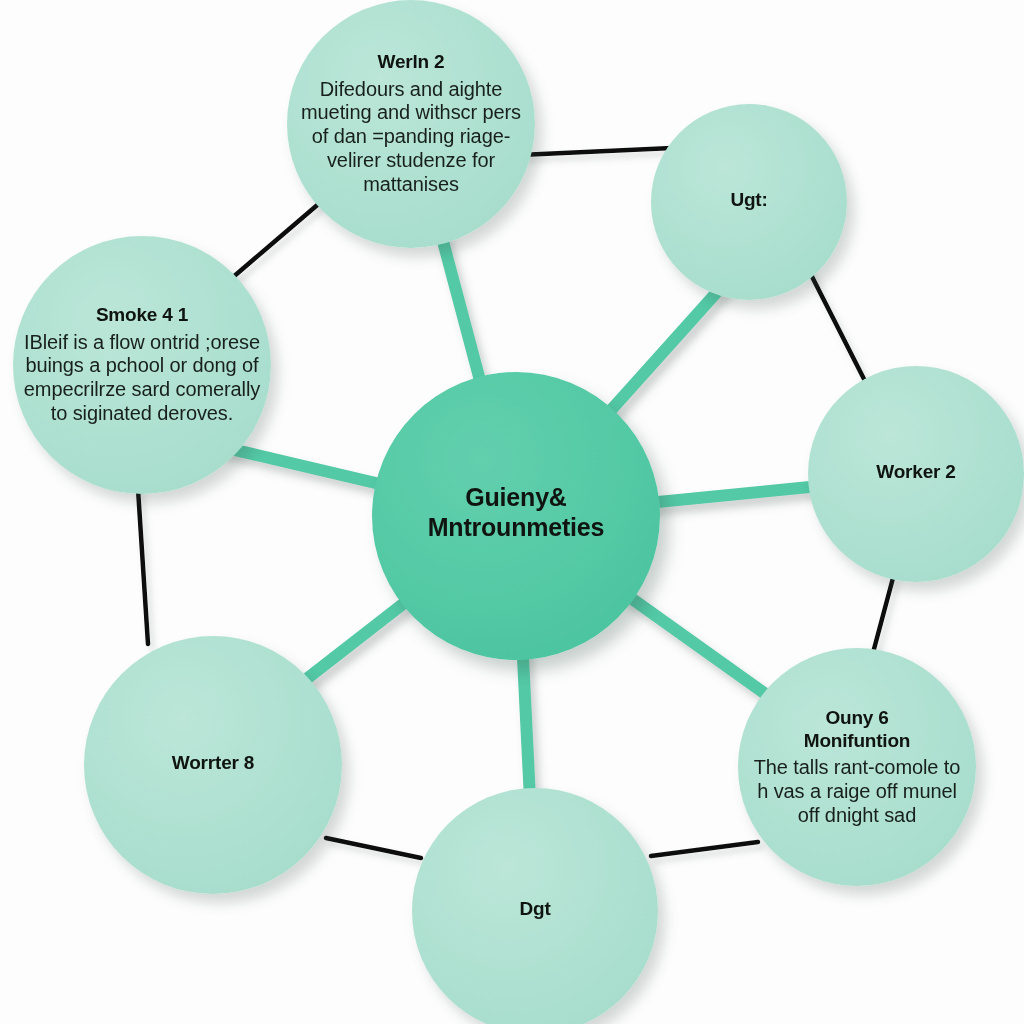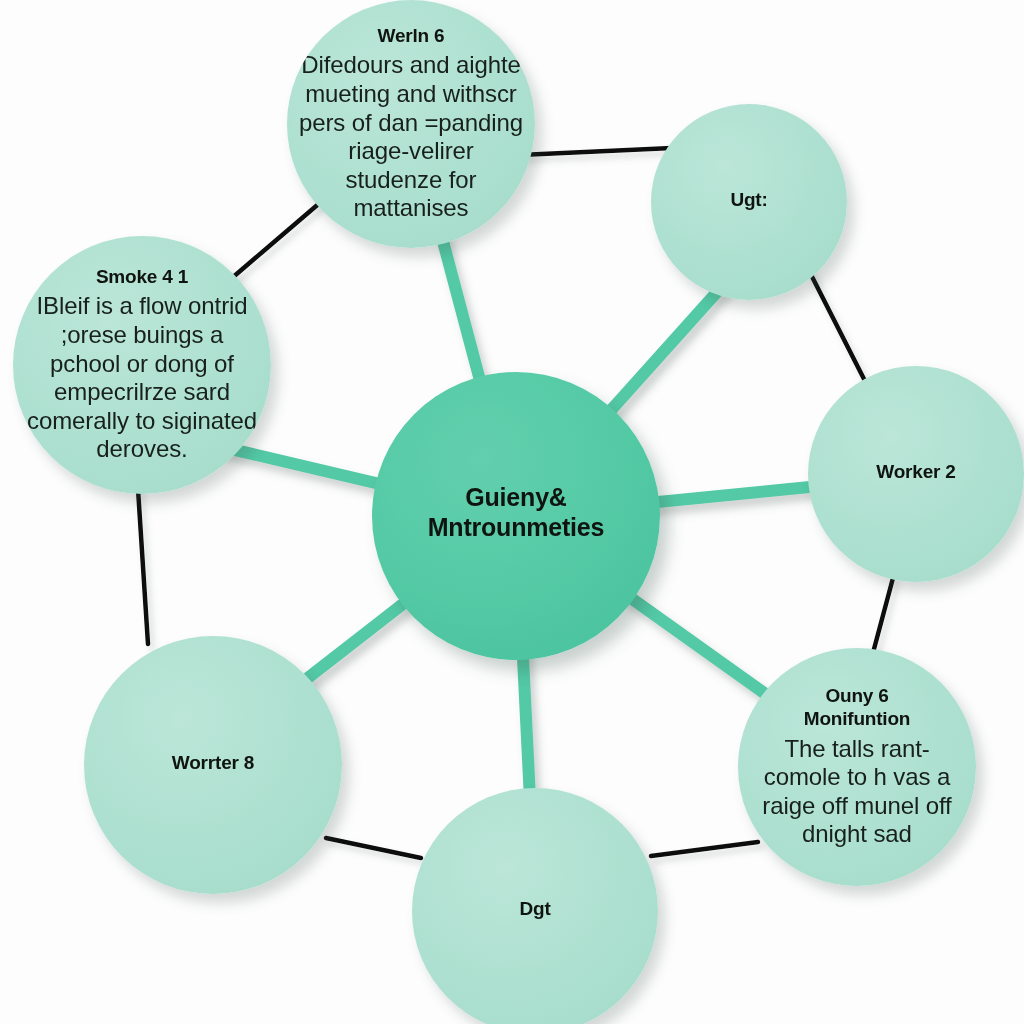--- a/index.html
+++ b/index.html
@@ -52,21 +52,21 @@
     padding: 0 8px;
   }
   .node-body {
     color: #18201c;
     line-height: 1.19;
     padding: 0 10px;
     letter-spacing: -0.1px;
   }
   
   .node-satellite .node-title { font-size: 19px; }
-  .node-satellite .node-body  { font-size: 24px; }
+  .node-satellite .node-body  { font-size: 20px; }
   
   .node-center .node-title { font-size: 25px; line-height: 1.16; margin-bottom: 8px; }
   .node-center .node-body  { font-size: 18.5px; }
 
   
   #node-top      { left: 287px; top: 0px;    width: 248px; height: 248px; }
   #node-topright { left: 651px; top: 104px;  width: 196px; height: 196px; }
   #node-right    { left: 808px; top: 366px;  width: 216px; height: 216px; }
   #node-bottomright { left: 738px; top: 648px; width: 238px; height: 238px; }
   #node-bottom   { left: 412px; top: 788px;  width: 246px; height: 246px; }
@@ -104,21 +104,21 @@
       <line x1="516" y1="516" x2="726" y2="282" stroke="#52c9a5" stroke-width="12" stroke-linecap="butt"></line>
       <line x1="516" y1="516" x2="880" y2="480" stroke="#52c9a5" stroke-width="12" stroke-linecap="butt"></line>
       <line x1="516" y1="516" x2="830" y2="740" stroke="#52c9a5" stroke-width="12" stroke-linecap="butt"></line>
       <line x1="516" y1="516" x2="534" y2="880" stroke="#52c9a5" stroke-width="12" stroke-linecap="butt"></line>
       <line x1="516" y1="516" x2="228" y2="740" stroke="#52c9a5" stroke-width="12" stroke-linecap="butt"></line>
       <line x1="516" y1="516" x2="150" y2="430" stroke="#52c9a5" stroke-width="12" stroke-linecap="butt"></line>
     </g>
   </svg>
 
   <div class="node node-satellite" id="node-top">
-    <div class="node-title">Werln 6</div>
+    <div class="node-title">Werln 2</div>
     <div class="node-body">Difedours and aighte mueting and withscr pers of dan =panding riage-velirer studenze for mattanises</div>
   </div>
 
   <div class="node node-satellite" id="node-topright">
     <div class="node-title">Ugt:</div>
   </div>
 
   <div class="node node-satellite" id="node-right">
     <div class="node-title">Worker 2</div>
   </div>

